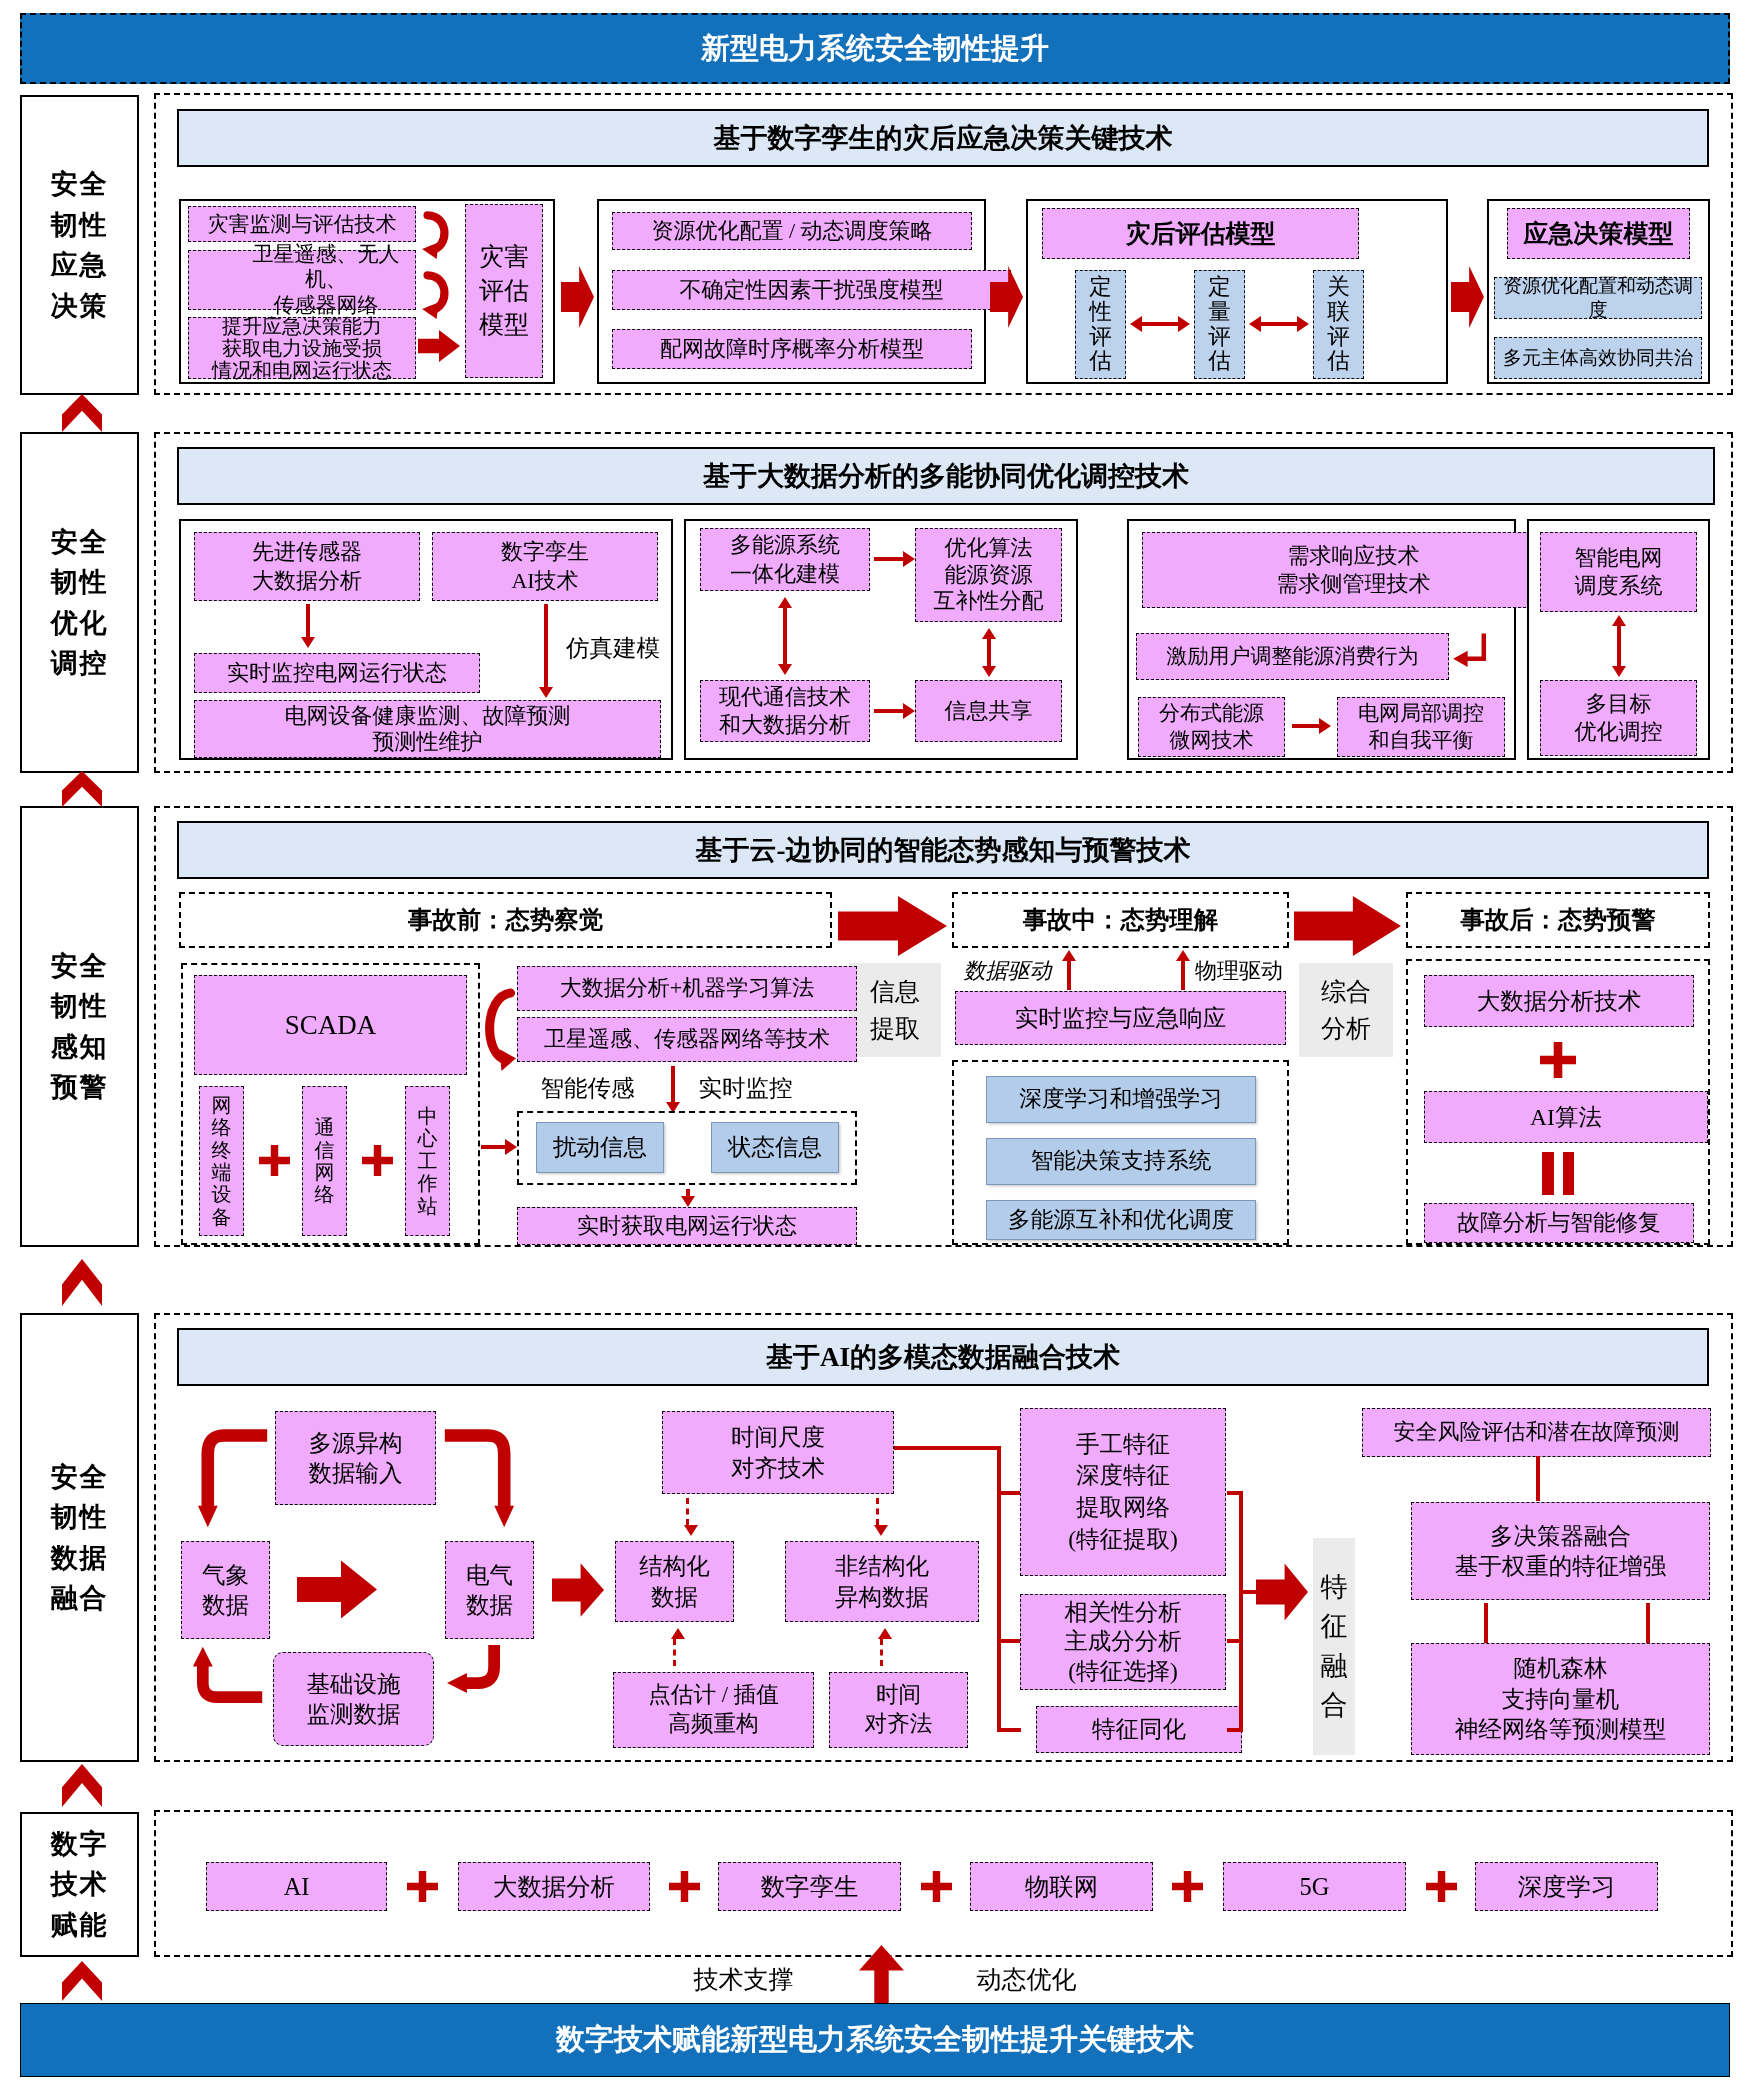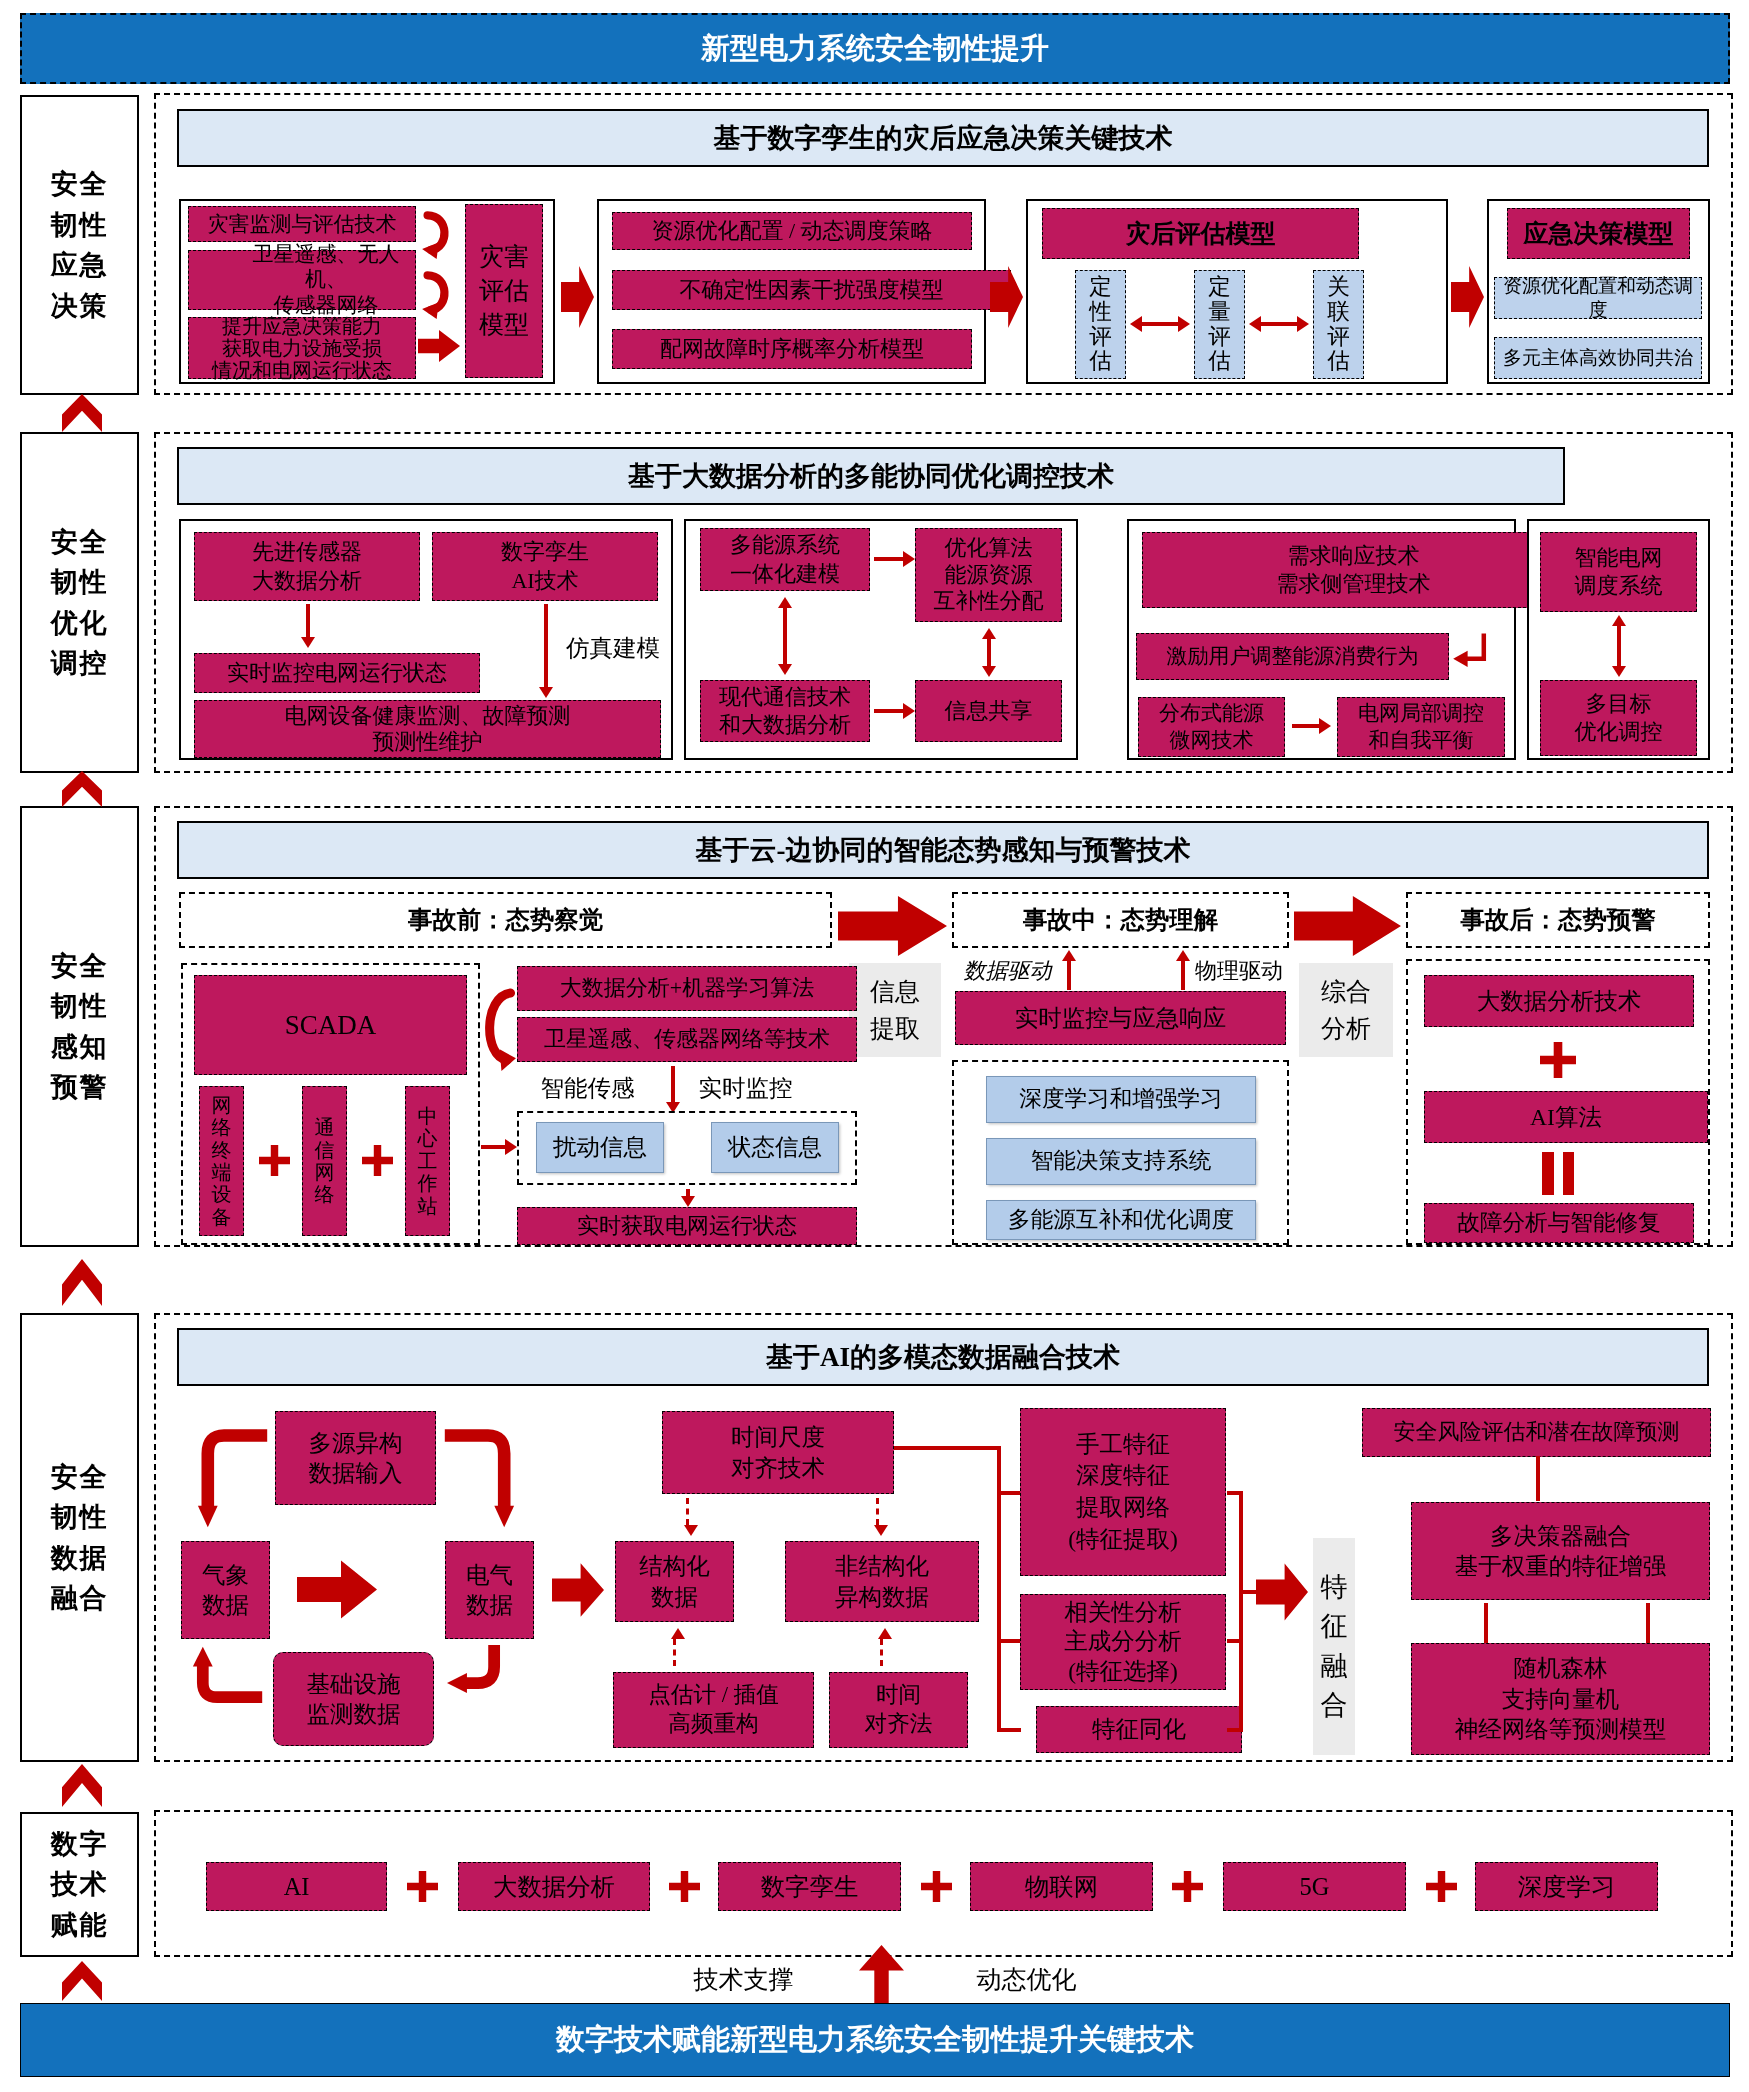--- a/index.html
+++ b/index.html
@@ -1,20 +1,20 @@
 <!DOCTYPE html>
 <html style="font-size:14.5px"><head>
 <meta charset="utf-8">
 <style>
   html,body{margin:0;padding:0;background:#fff;}
   #canvas{position:relative;width:1750px;height:2092px;background:#fff;overflow:hidden;
           font-family:"Liberation Serif","DejaVu Serif",serif;color:#000;}
   .bx{position:absolute;box-sizing:border-box;display:flex;align-items:center;justify-content:center;
       text-align:center;white-space:pre-line;line-height:1.28;font-size:22px;}
-  .bg{background:#be185d;border:1.8px dashed #000;}          
+  .bg{background:#f0abfc;border:1.8px dashed #000;}          
   .bw{background:#fff;border:1.8px dashed #000;}             
   .bb{background:#BDD2EC;border:1.8px dashed #000;}          
   .bs{background:#B3CCEA;border:1.8px solid #7a97b8;box-shadow:1.8px 1.8px 2.7px rgba(0,0,0,.25);} 
   .sld{background:#fff;border:2.7px solid #000;}             
   .ctn{position:absolute;box-sizing:border-box;background:#fff;border:2.7px dashed #000;}
   .hd{background:#DCE8F5;border:2.7px solid #000;font-weight:bold;font-size:27px;}
   .bnr{background:#1371BC;color:#fff;font-weight:bold;font-size:29px;}
   .sb{background:#fff;border:2.7px solid #000;font-weight:bold;font-size:27px;line-height:1.5;letter-spacing:1.8px;}
   .ph{background:#fff;border:2.3px dashed #000;font-weight:bold;font-size:24.4px;}
   .gy{background:#EBEBEB;font-size:25px;line-height:1.5;}
@@ -132,21 +132,21 @@
 估</div>
 
   <div class="barr" style="left:1451px;top:266px;width:33px;height:62px;"></div>
 
   <div class="bx sld" style="left:1487px;top:199px;width:223px;height:185px;"></div>
   <div class="bx bg" style="left:1507px;top:208px;width:183px;height:51px;font-size:25px;font-weight:bold;">应急决策模型</div>
   <div class="bx bb" style="left:1494px;top:277px;width:208px;height:42px;font-size:19px;">资源优化配置和动态调度</div>
   <div class="bx bb" style="left:1494px;top:337px;width:208px;height:42px;font-size:19px;">多元主体高效协同共治</div>
 
   <div class="ctn" style="left:154px;top:432px;width:1579px;height:341px;"></div>
-  <div class="bx hd" style="left:177px;top:447px;width:1388px;height:58px;text-align:right;">基于大数据分析的多能协同优化调控技术</div>
+  <div class="bx hd" style="left:177px;top:447px;width:1538px;height:58px;text-align:right;">基于大数据分析的多能协同优化调控技术</div>
 
   <div class="bx sld" style="left:179px;top:519px;width:494px;height:241px;"></div>
   <div class="bx bg" style="left:194px;top:532px;width:226px;height:69px;">先进传感器
 大数据分析</div>
   <div class="bx bg" style="left:432px;top:532px;width:226px;height:69px;">数字孪生
 AI技术</div>
   <div class="va" style="left:306px;top:604px;height:33px;"></div>
   <div class="va" style="left:544px;top:604px;height:83px;"></div>
   <div class="bx lb" style="left:556px;top:633px;width:114px;height:31px;">仿真建模</div>
   <div class="bx bg" style="left:194px;top:653px;width:286px;height:40px;">实时监控电网运行状态</div>

